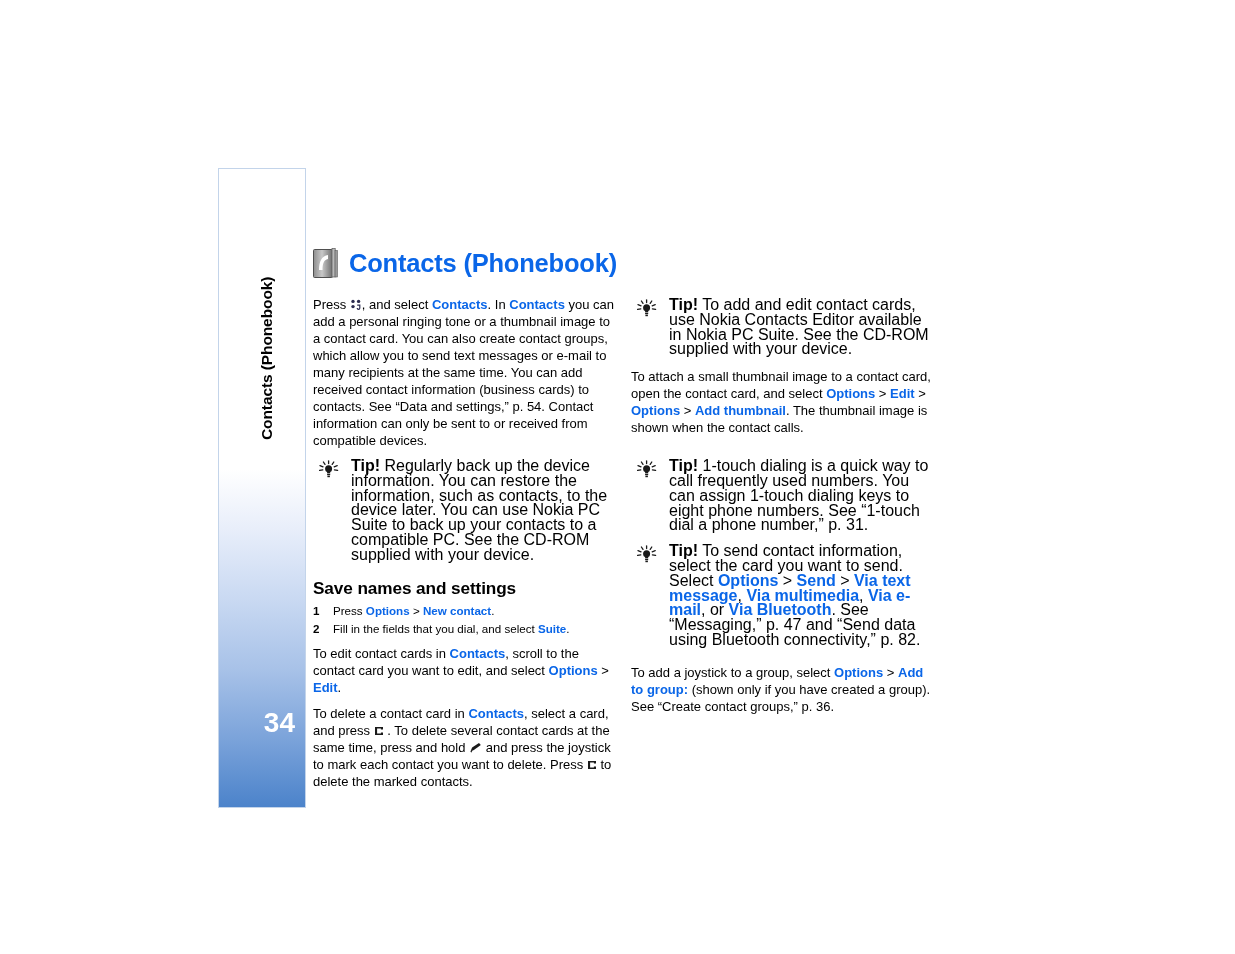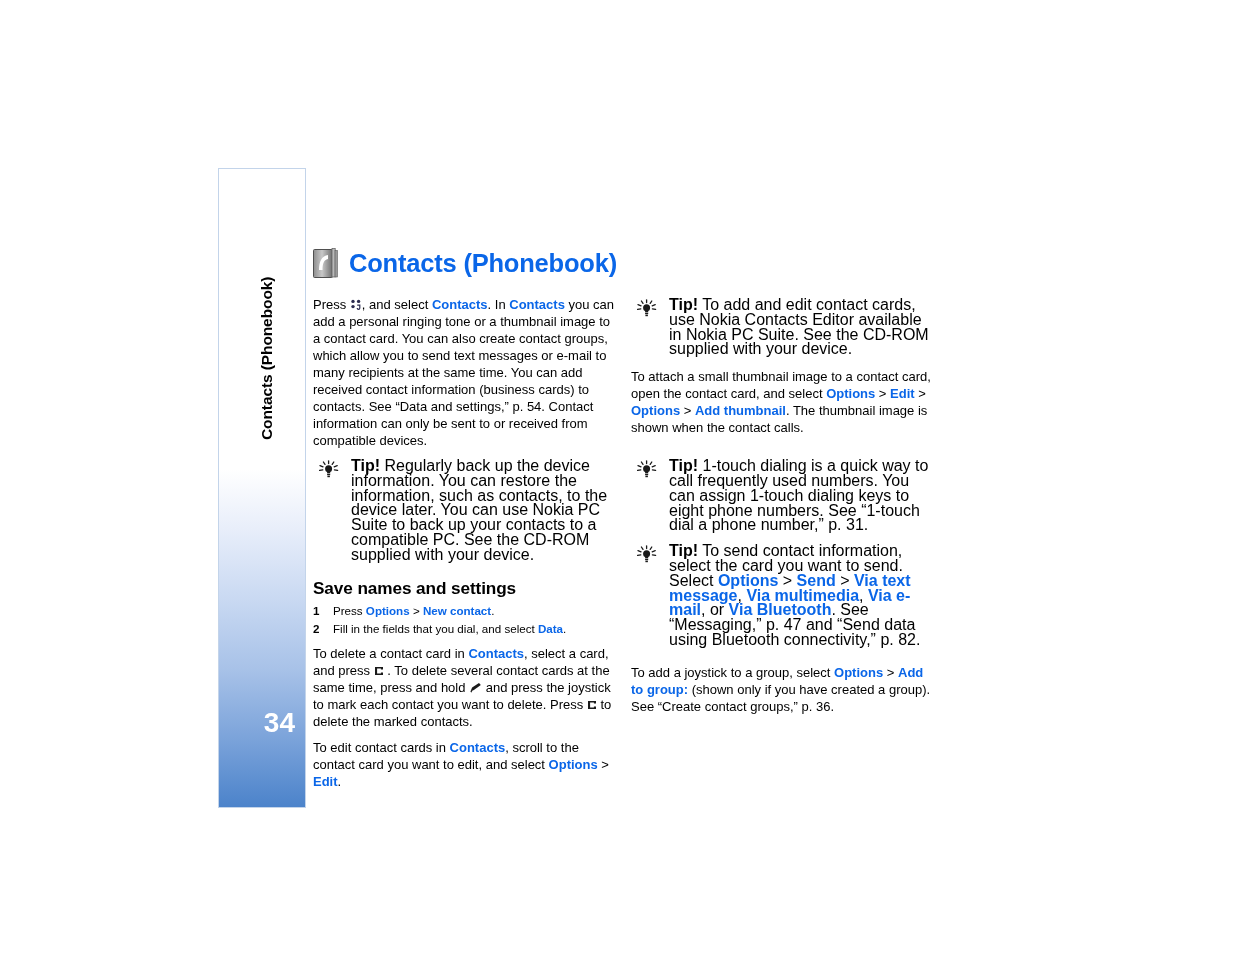--- a/index.html
+++ b/index.html
@@ -154,33 +154,33 @@
       <span class="tipword">Tip!</span><span> Regularly back up the device information. You can restore the information, such as contacts, to the device later. You can use Nokia PC Suite to back up your contacts to a compatible PC. See the CD-ROM supplied with your device.</span>
     </div>
 
     <h2 class="section">Save names and settings</h2>
 
     <div class="step">
       <span class="num">1</span><span>Press </span><span class="lnk">Options</span><span class="gt"> &gt; </span><span class="lnk">New contact</span><span>.</span>
     </div>
 
     <div class="step" style="margin-bottom:9px;">
-      <span class="num">2</span><span>Fill in the fields that you dial, and select </span><span class="lnk">Data</span><span>.</span>
-    </div>
+      <span class="num">2</span><span>Fill in the fields that you dial, and select </span><span class="lnk">Suite</span><span>.</span>
+    </div>
+
+    <p class="body-p"><span>To edit contact cards in </span><span class="lnk">Contacts</span><span>, scroll to the contact card you want to edit, and select </span><span class="lnk">Options</span><span class="gt"> &gt; </span><span class="lnk">Edit</span><span>.</span></p>
 
     <p class="body-p"><span>To delete a contact card in </span><span class="lnk">Contacts</span><span>, select a card, and press </span><span class="key"><svg width="10" height="10" viewBox="0 0 10 10">
           <path d="M1 1 h8 v2.4 h-2.1 v-0.8 h-3.8 v4.8 h3.8 v-0.8 h2.1 v2.4 h-8 z" fill="#1a1a1a"></path>
         </svg></span><span> . To delete several contact cards at the same time, press and hold </span><span class="key"><svg width="13" height="11" viewBox="0 0 13 11">
           <path d="M1.5 9.4 L3.1 5.6 L10.0 0.9 L11.8 3.1 L4.9 7.9 Z" fill="#1a1a1a"></path>
           <path d="M1.2 9.8 L3.4 8.6 L2.6 10.4 Z" fill="#1a1a1a"></path>
         </svg></span><span> and press the joystick to mark each contact you want to delete. Press </span><span class="key"><svg width="10" height="10" viewBox="0 0 10 10">
           <path d="M1 1 h8 v2.4 h-2.1 v-0.8 h-3.8 v4.8 h3.8 v-0.8 h2.1 v2.4 h-8 z" fill="#1a1a1a"></path>
         </svg></span><span> to delete the marked contacts.</span></p>
-
-    <p class="body-p"><span>To edit contact cards in </span><span class="lnk">Contacts</span><span>, scroll to the contact card you want to edit, and select </span><span class="lnk">Options</span><span class="gt"> &gt; </span><span class="lnk">Edit</span><span>.</span></p>
   </div>
 
   <div class="col col-right" style="top:296px;">
 
     <div class="tip" style="margin-top:2px;">
       <span class="bulb">
         <svg width="24" height="19" viewBox="0 0 24 19">
           <g stroke="#1a1a1a" stroke-width="1.3" stroke-linecap="round">
             <line x1="11.6" y1="0.8" x2="11.6" y2="3.6"></line>
             <line x1="6.4" y1="2.0" x2="8.0" y2="4.4"></line>

